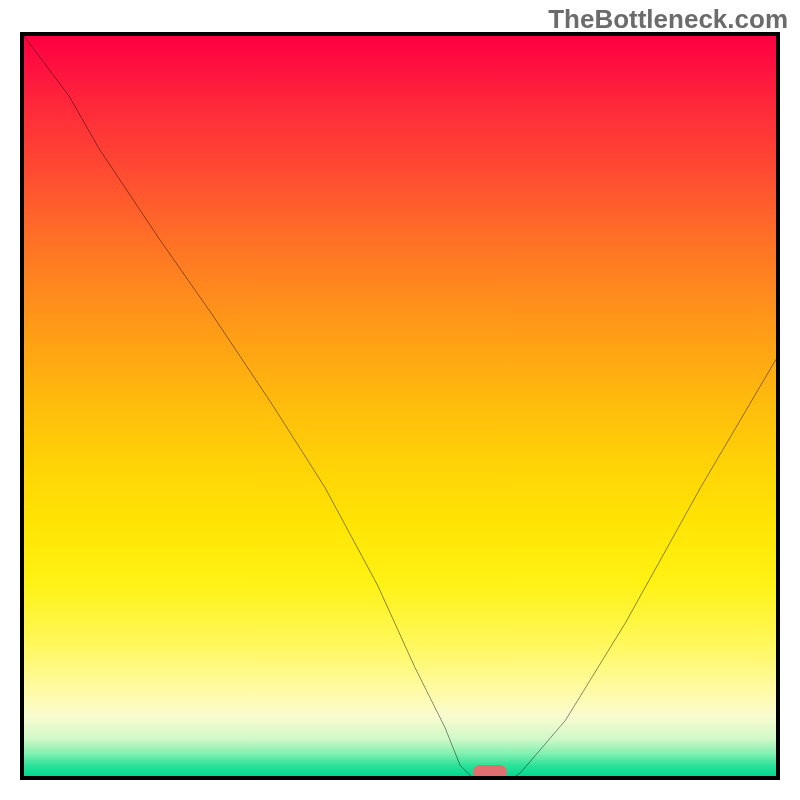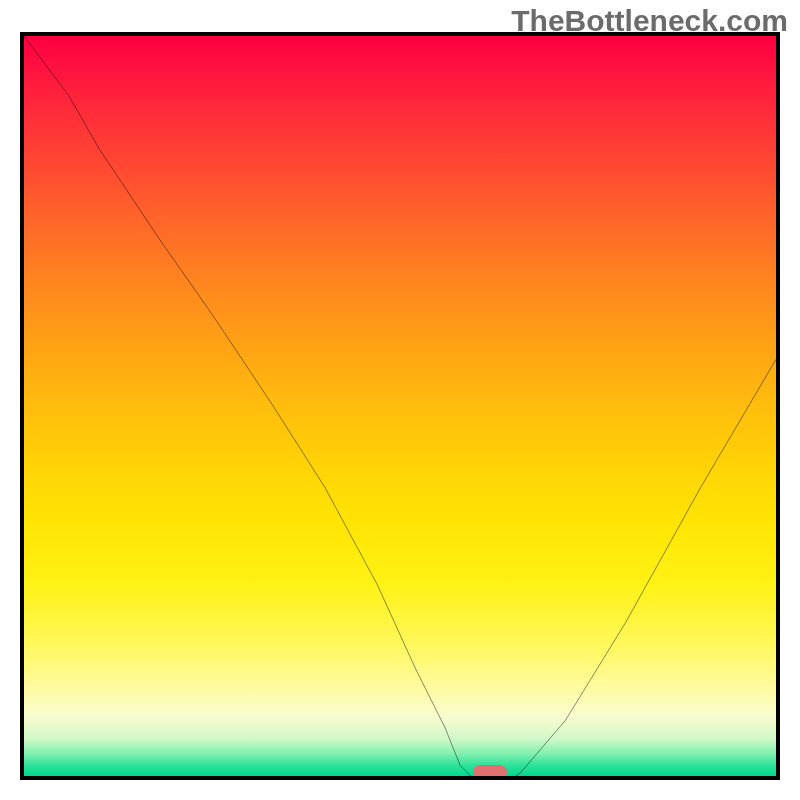--- a/index.html
+++ b/index.html
@@ -13,21 +13,21 @@
   .outer {
     position: relative;
     width: 800px;
     height: 800px;
   }
   .watermark {
     position: absolute;
     top: 4px;
     right: 12px;
     font-family: Arial, Helvetica, sans-serif;
-    font-size: 30px;
+    font-size: 26px;
     font-weight: bold;
     color: #6b6b6b;
     letter-spacing: 0px;
   }
   .plot-frame {
     position: absolute;
     left: 20px;
     top: 32px;
     width: 760px;
     height: 748px;

